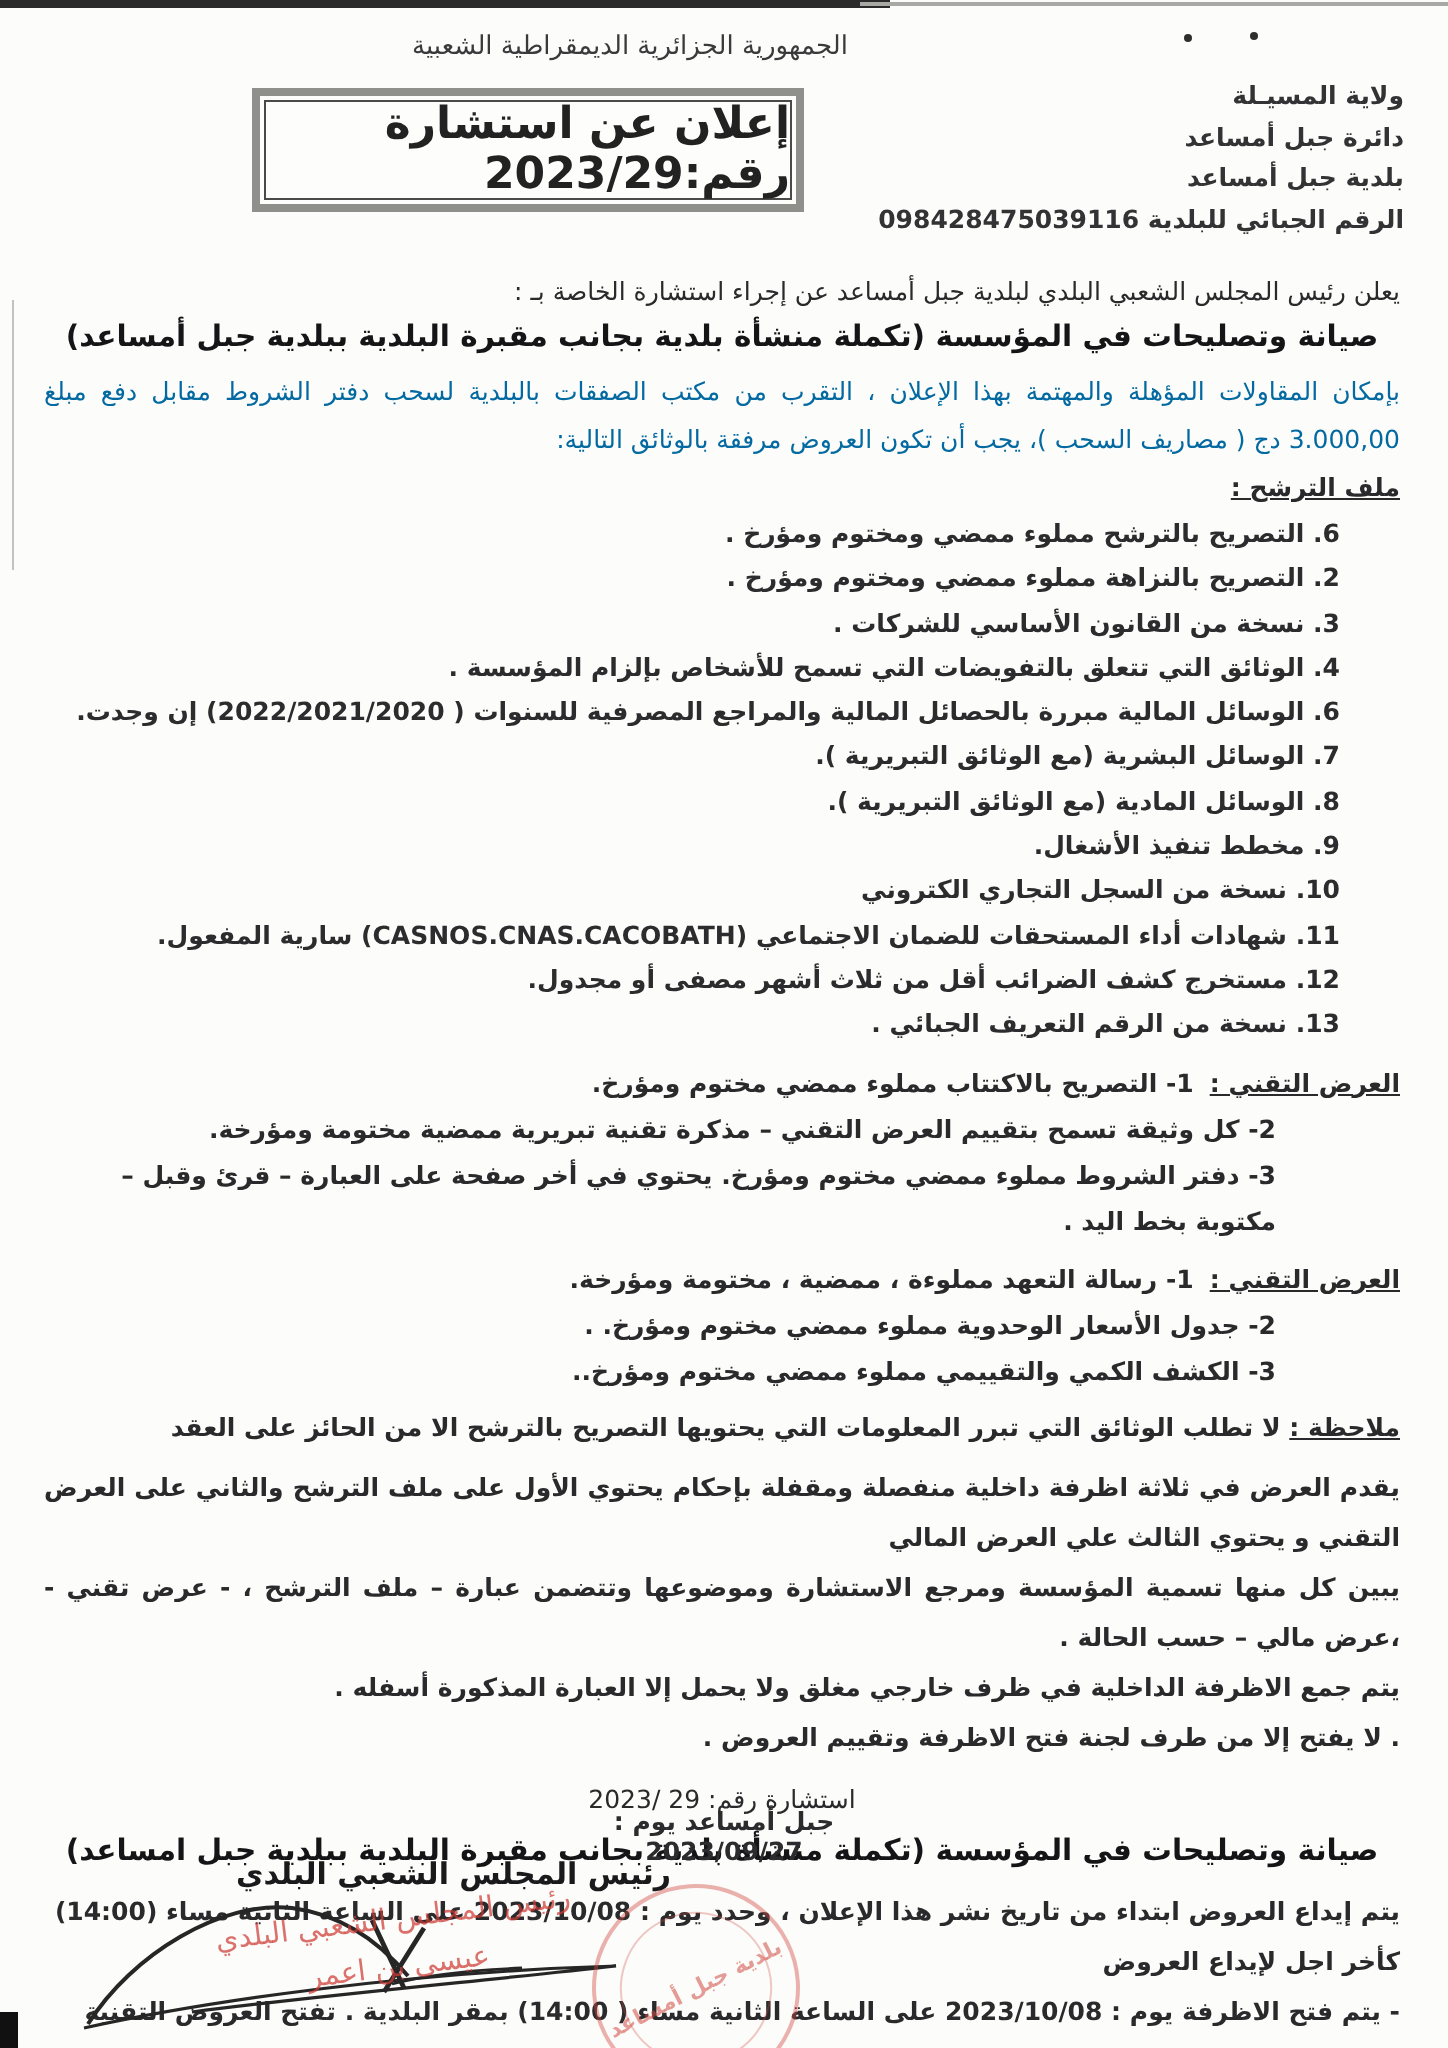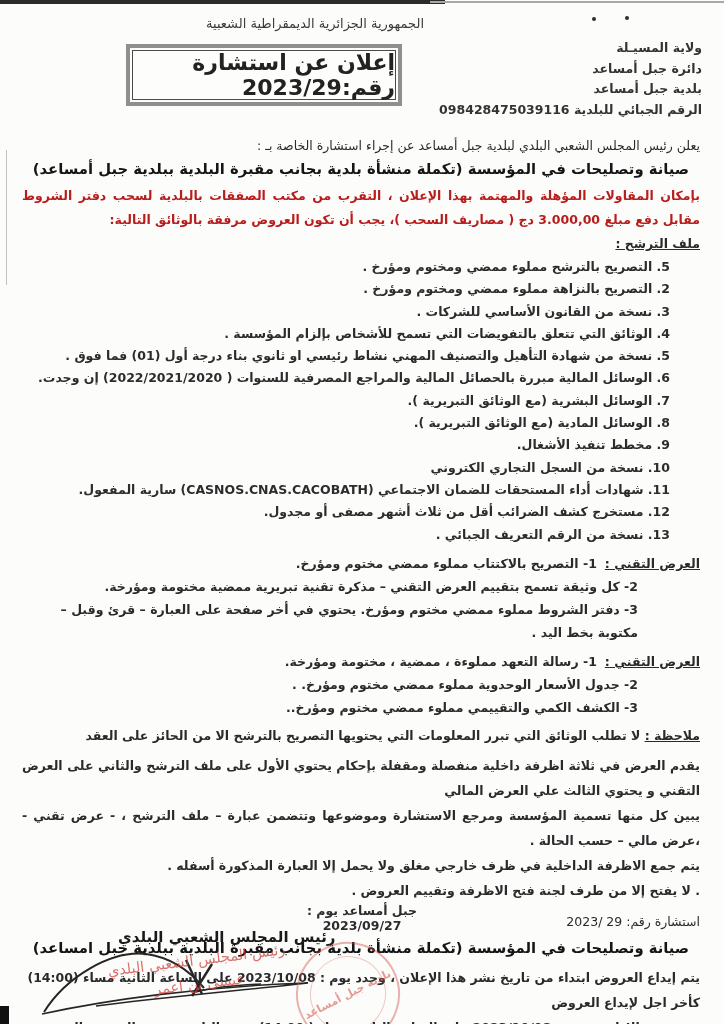--- a/index.html
+++ b/index.html
@@ -25,32 +25,32 @@
   }
   .notice-box-inner {
     width:100%; height:100%; border:1.5px solid #4a4a48;
     display:flex; align-items:center; justify-content:center;
   }
   .notice-title { font-size:22px; font-weight:bold; color:#222; letter-spacing:.3px; }
 
   .content { position:absolute; top:137px; right:24px; left:22px; font-size:12.5px; color:#2a2a2c; }
   .intro { text-align:right; line-height:18px; }
   .subject-title { text-align:center; font-weight:bold; font-size:14.8px; margin-top:5px; color:#151517; }
-  .para { text-align:justify; line-height:24px; margin-top:7px; font-weight:bold; color:#b91c1c; }
+  .para { text-align:justify; line-height:24px; margin-top:7px; font-weight:normal; color:#0369a1; }
   .label-underline { font-weight:bold; text-decoration:underline; }
   .candidacy-label { display:block; margin-top:4px; }
   .num-list { margin-top:5px; padding-right:30px; }
   .num-list .li { line-height:22.3px; font-weight:bold; color:#2c2c2e; }
   .offer-block { margin-top:6px; line-height:23px; font-weight:bold; }
   .offer-first { display:flex; gap:8px; }
   .offer-rest { margin-right:62px; }
   .note-line { margin-top:6px; line-height:22px; font-weight:bold; }
   .env-line { line-height:25px; text-align:justify; font-weight:bold; }
   .env-center { text-align:right; }
-  .ref-line { margin-top:8px; line-height:22px; }
+  .ref-line { text-align:center; margin-top:8px; line-height:22px; }
   .subject-title2 { text-align:center; font-weight:bold; font-size:14.8px; margin-top:6px; color:#151517; }
   .deadlines { margin-top:9px; }
   .deadlines .dl { line-height:25px; font-weight:bold; text-align:right; }
 
   .place-date { position:absolute; top:903px; left:282px; width:160px; font-size:12.5px; font-weight:bold; color:#2c2c2e;text-align:center; }
   .signatory { position:absolute; top:928px; left:118px; font-size:15px; font-weight:bold; color:#1a1a1c; }
 
   .sig-svg { position:absolute; top:942px; left:36px; }
   .stamp-text {
     position:absolute; top:948px; left:88px; width:220px; text-align:center;
@@ -92,25 +92,24 @@
     </div>
   </div>
 
   <div class="content">
     <div class="intro">يعلن رئيس المجلس الشعبي البلدي لبلدية جبل أمساعد عن إجراء استشارة الخاصة بـ :</div>
     <div class="subject-title">صيانة وتصليحات في المؤسسة (تكملة منشأة بلدية بجانب مقبرة البلدية ببلدية جبل أمساعد)</div>
     <div class="para">بإمكان المقاولات المؤهلة والمهتمة بهذا الإعلان ، التقرب من مكتب الصفقات بالبلدية لسحب دفتر الشروط مقابل دفع مبلغ 3.000,00 دج ( مصاريف السحب )، يجب أن تكون العروض مرفقة بالوثائق التالية:</div>
 
     <span class="label-underline candidacy-label">ملف الترشح :</span>
     <div class="num-list">
-      <div class="li">5.  التصريح بالترشح مملوء ممضي ومختوم ومؤرخ .</div>
+      <div class="li">6.  التصريح بالترشح مملوء ممضي ومختوم ومؤرخ .</div>
       <div class="li">2.  التصريح بالنزاهة مملوء ممضي ومختوم ومؤرخ .</div>
       <div class="li">3.  نسخة من القانون الأساسي للشركات .</div>
       <div class="li">4.  الوثائق التي تتعلق بالتفويضات التي تسمح للأشخاص بإلزام المؤسسة .</div>
-      <div class="li">5.  نسخة من شهادة التأهيل والتصنيف المهني نشاط رئيسي او ثانوي بناء درجة أول (01) فما فوق .</div>
       <div class="li">6.  الوسائل المالية مبررة بالحصائل  المالية والمراجع المصرفية للسنوات ( 2022/2021/2020) إن وجدت.</div>
       <div class="li">7.  الوسائل البشرية (مع الوثائق التبريرية ).</div>
       <div class="li">8.  الوسائل المادية  (مع الوثائق التبريرية ).</div>
       <div class="li">9.  مخطط تنفيذ الأشغال.</div>
       <div class="li">10. نسخة من السجل التجاري الكتروني</div>
       <div class="li">11. شهادات أداء المستحقات للضمان الاجتماعي (CASNOS.CNAS.CACOBATH) سارية المفعول.</div>
       <div class="li">12. مستخرج كشف الضرائب أقل من ثلاث أشهر مصفى أو مجدول.</div>
       <div class="li">13. نسخة من الرقم التعريف الجبائي .</div>
     </div>
 

